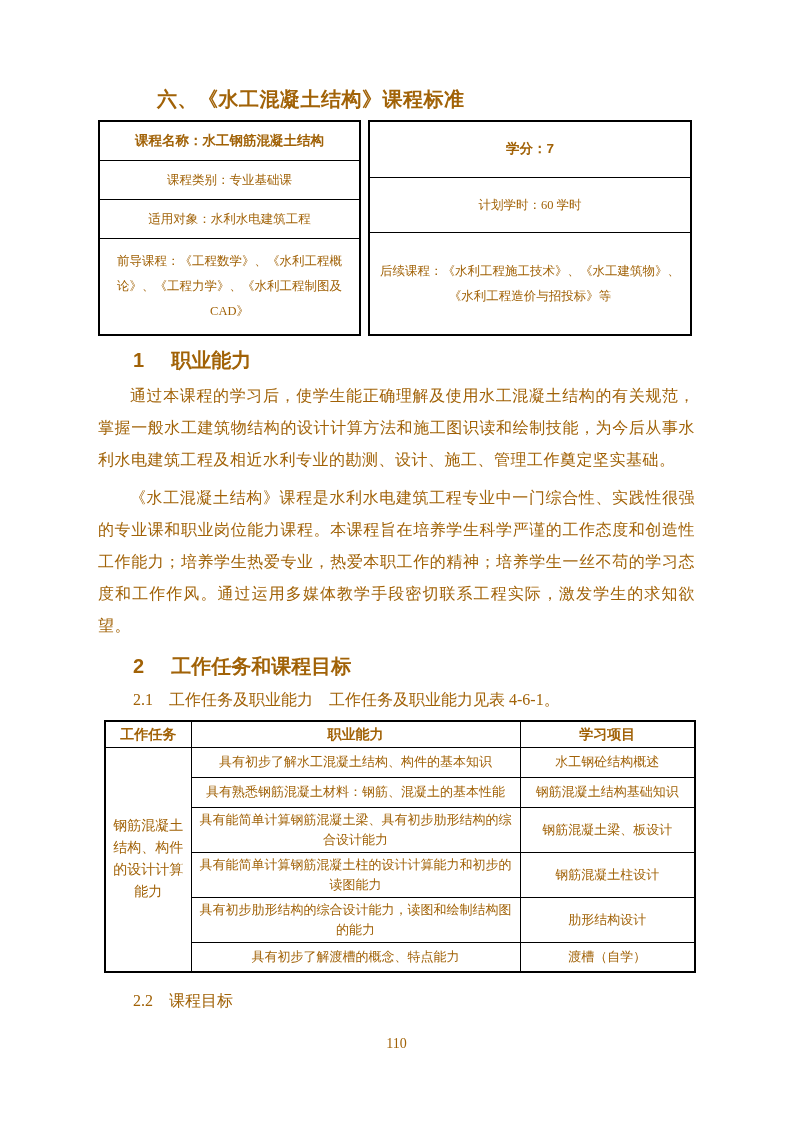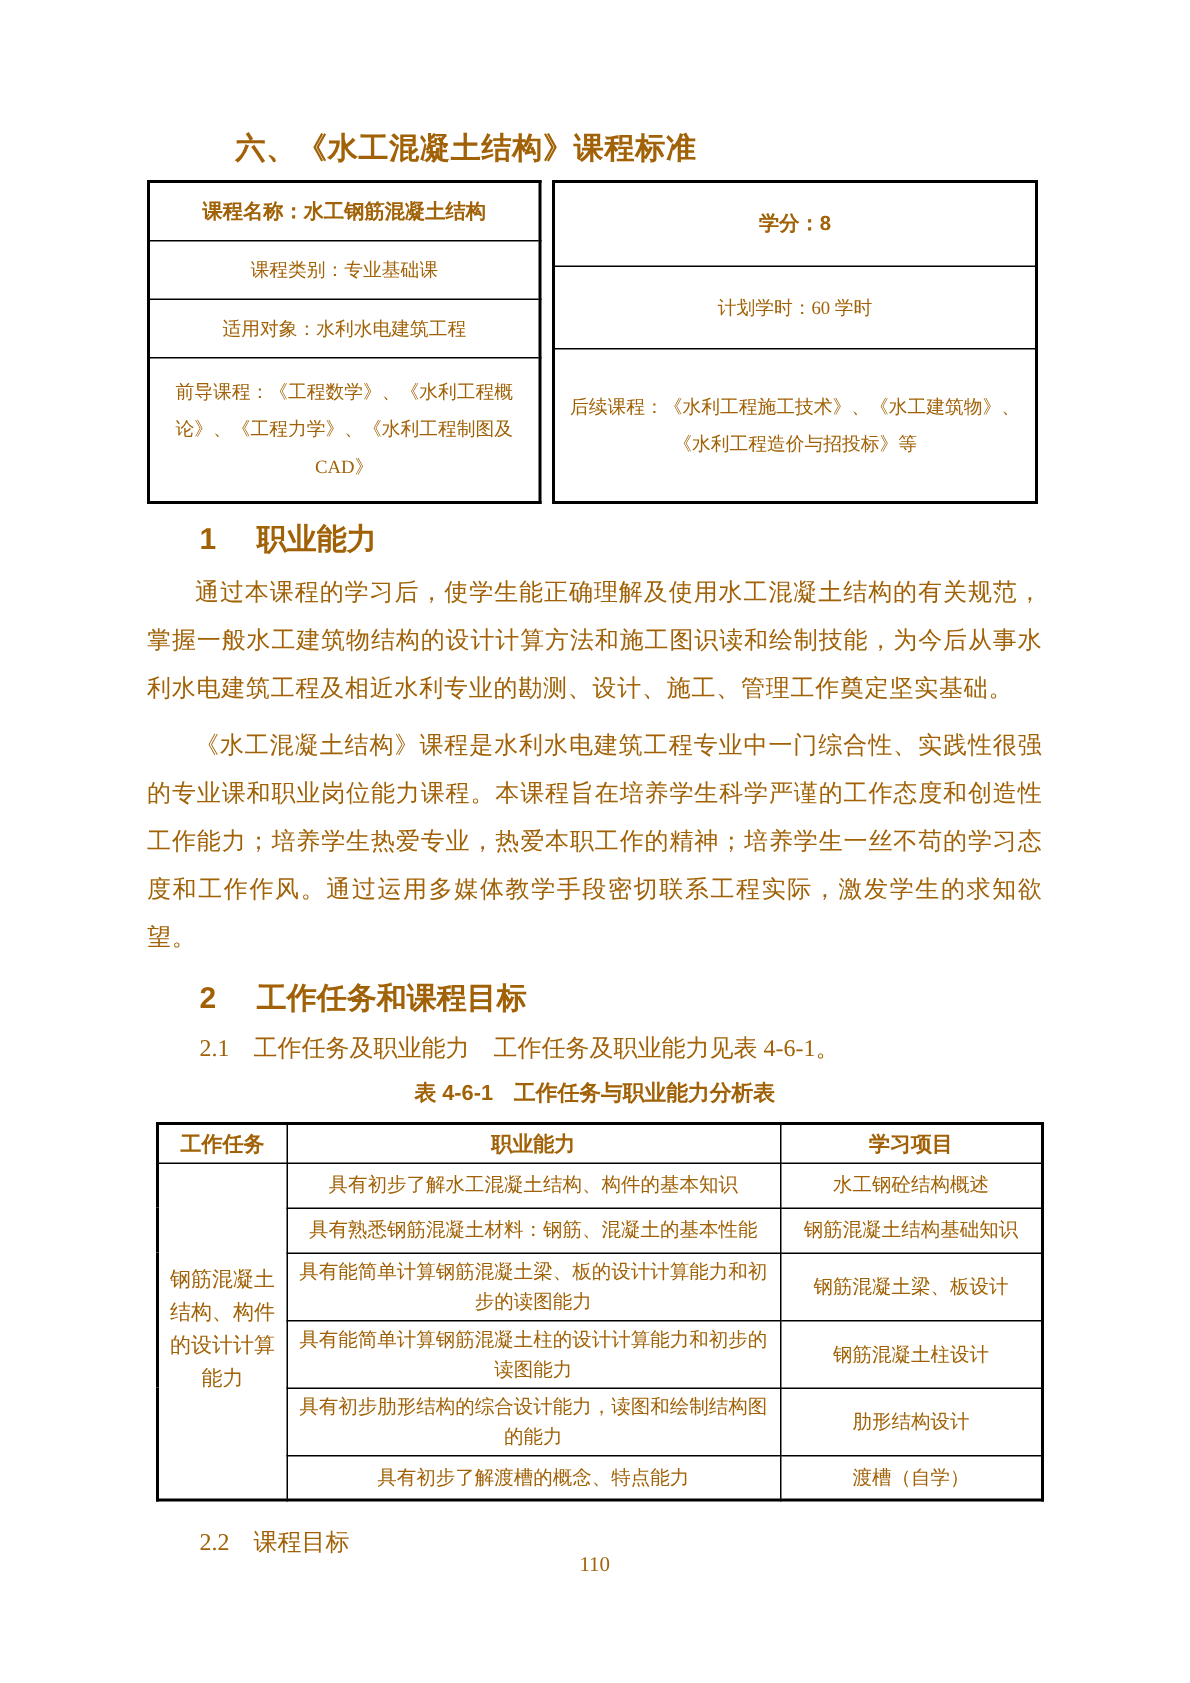--- a/index.html
+++ b/index.html
@@ -148,21 +148,21 @@
             <td>适用对象：水利水电建筑工程</td>
           </tr>
       <tr class="r4">
             <td>前导课程：《工程数学》、《水利工程概论》、《工程力学》、《水利工程制图及 CAD》</td>
           </tr>
     </tbody>
       </table>
     <table class="info-table info-right">
       <tbody>
           <tr class="r1">
-            <td>学分：8</td>
+            <td>学分：7</td>
           </tr>
       <tr class="r2">
             <td>计划学时：60 学时</td>
           </tr>
       <tr class="r4">
             <td>后续课程：《水利工程施工技术》、《水工建筑物》、《水利工程造价与招投标》等</td>
           </tr>
     </tbody>
       </table>
   </div>
@@ -175,23 +175,20 @@
   <p class="body-para">《水工混凝土结构》课程是水利水电建筑工程专业中一门综合性、实践性很强的专业课和职业岗位能力课程。本课程旨在培养学生科学严谨的工作态度和创造性工作能力；培养学生热爱专业，热爱本职工作的精神；培养学生一丝不苟的学习态度和工作作风。通过运用多媒体教学手段密切联系工程实际，激发学生的求知欲望。</p>
 
   <h2 class="sec-heading">
     <span class="sec-num">2</span><span>工作任务和课程目标</span>
   </h2>
 
   <div class="sub-line">
     <span class="sub-num">2.1</span><span>工作任务及职业能力　工作任务及职业能力见表 4-6-1。</span>
   </div>
 
-  <div class="table-caption">
-    <span>表 4-6-1</span><span class="cap-text">工作任务与职业能力分析表</span>
-  </div>
 
   <table class="task-table">
     <colgroup>
       <col class="c-task">
         <col class="c-ability">
         <col class="c-project">
     </colgroup>
     <tbody>
         <tr>
       <th>工作任务</th>
@@ -201,21 +198,21 @@
     <tr class="h30">
       <td class="task-cell" rowspan="6">钢筋混凝土结构、构件的设计计算能力</td>
       <td>具有初步了解水工混凝土结构、构件的基本知识</td>
       <td>水工钢砼结构概述</td>
     </tr>
     <tr class="h30">
       <td>具有熟悉钢筋混凝土材料：钢筋、混凝土的基本性能</td>
       <td>钢筋混凝土结构基础知识</td>
     </tr>
     <tr class="h40">
-      <td>具有能简单计算钢筋混凝土梁、板的设计计算能力和初步的读图能力</td>
+      <td>具有能简单计算钢筋混凝土梁、具有初步肋形结构的综合设计能力</td>
       <td>钢筋混凝土梁、板设计</td>
     </tr>
     <tr class="h40">
       <td>具有能简单计算钢筋混凝土柱的设计计算能力和初步的读图能力</td>
       <td>钢筋混凝土柱设计</td>
     </tr>
     <tr class="h40">
       <td>具有初步肋形结构的综合设计能力，读图和绘制结构图的能力</td>
       <td>肋形结构设计</td>
     </tr>

